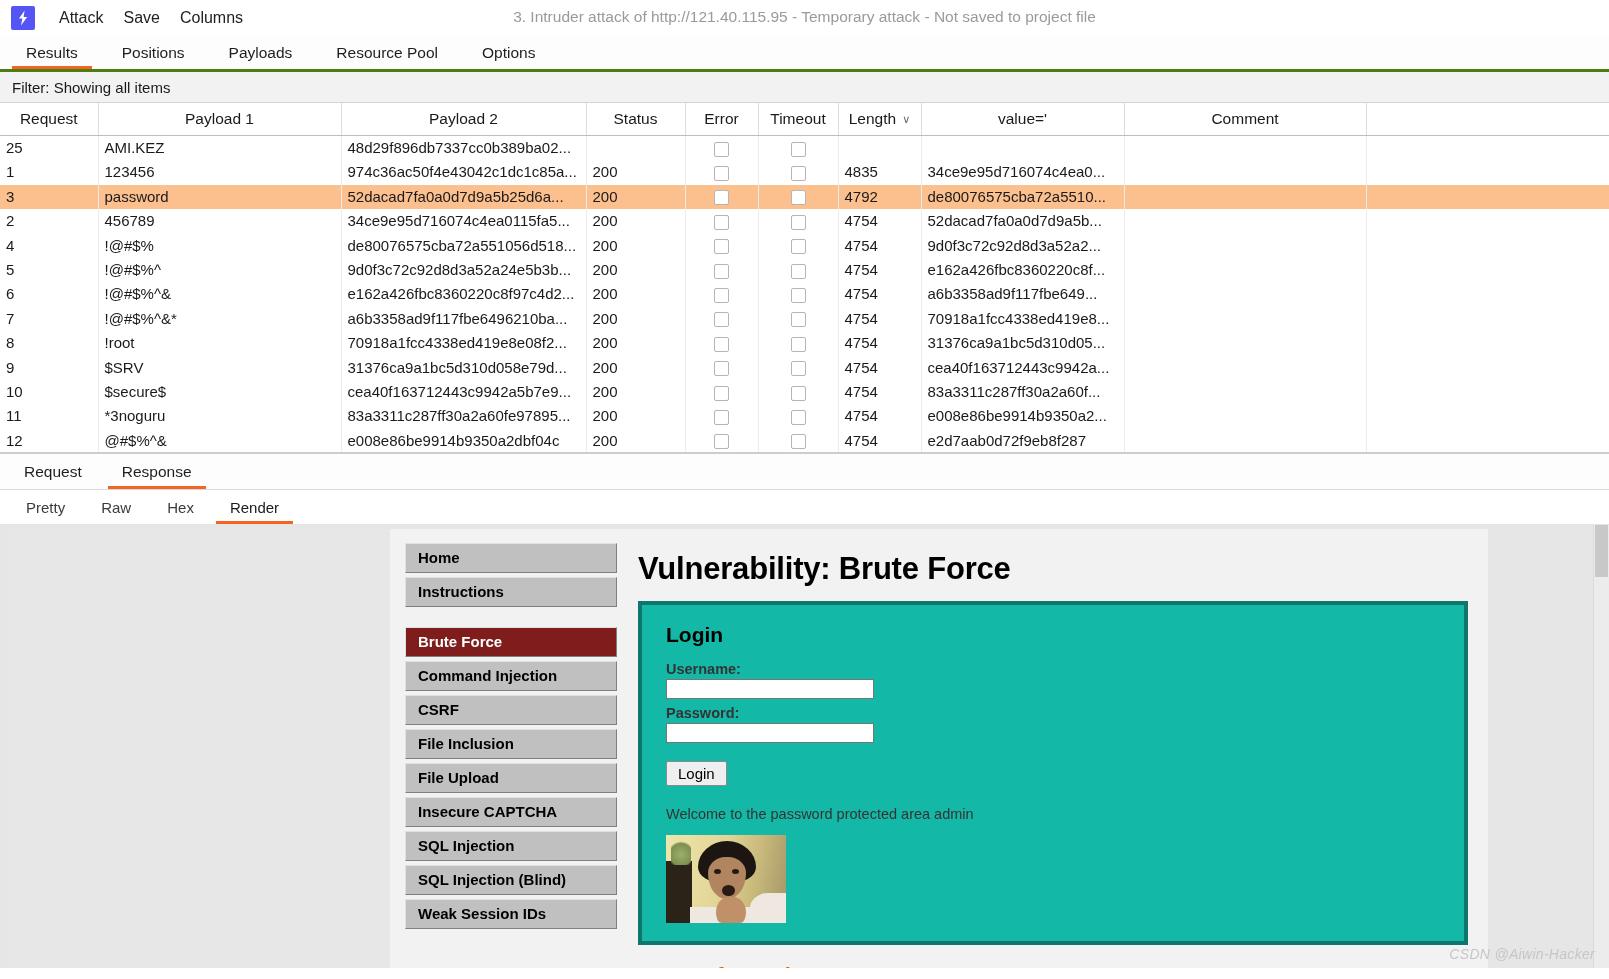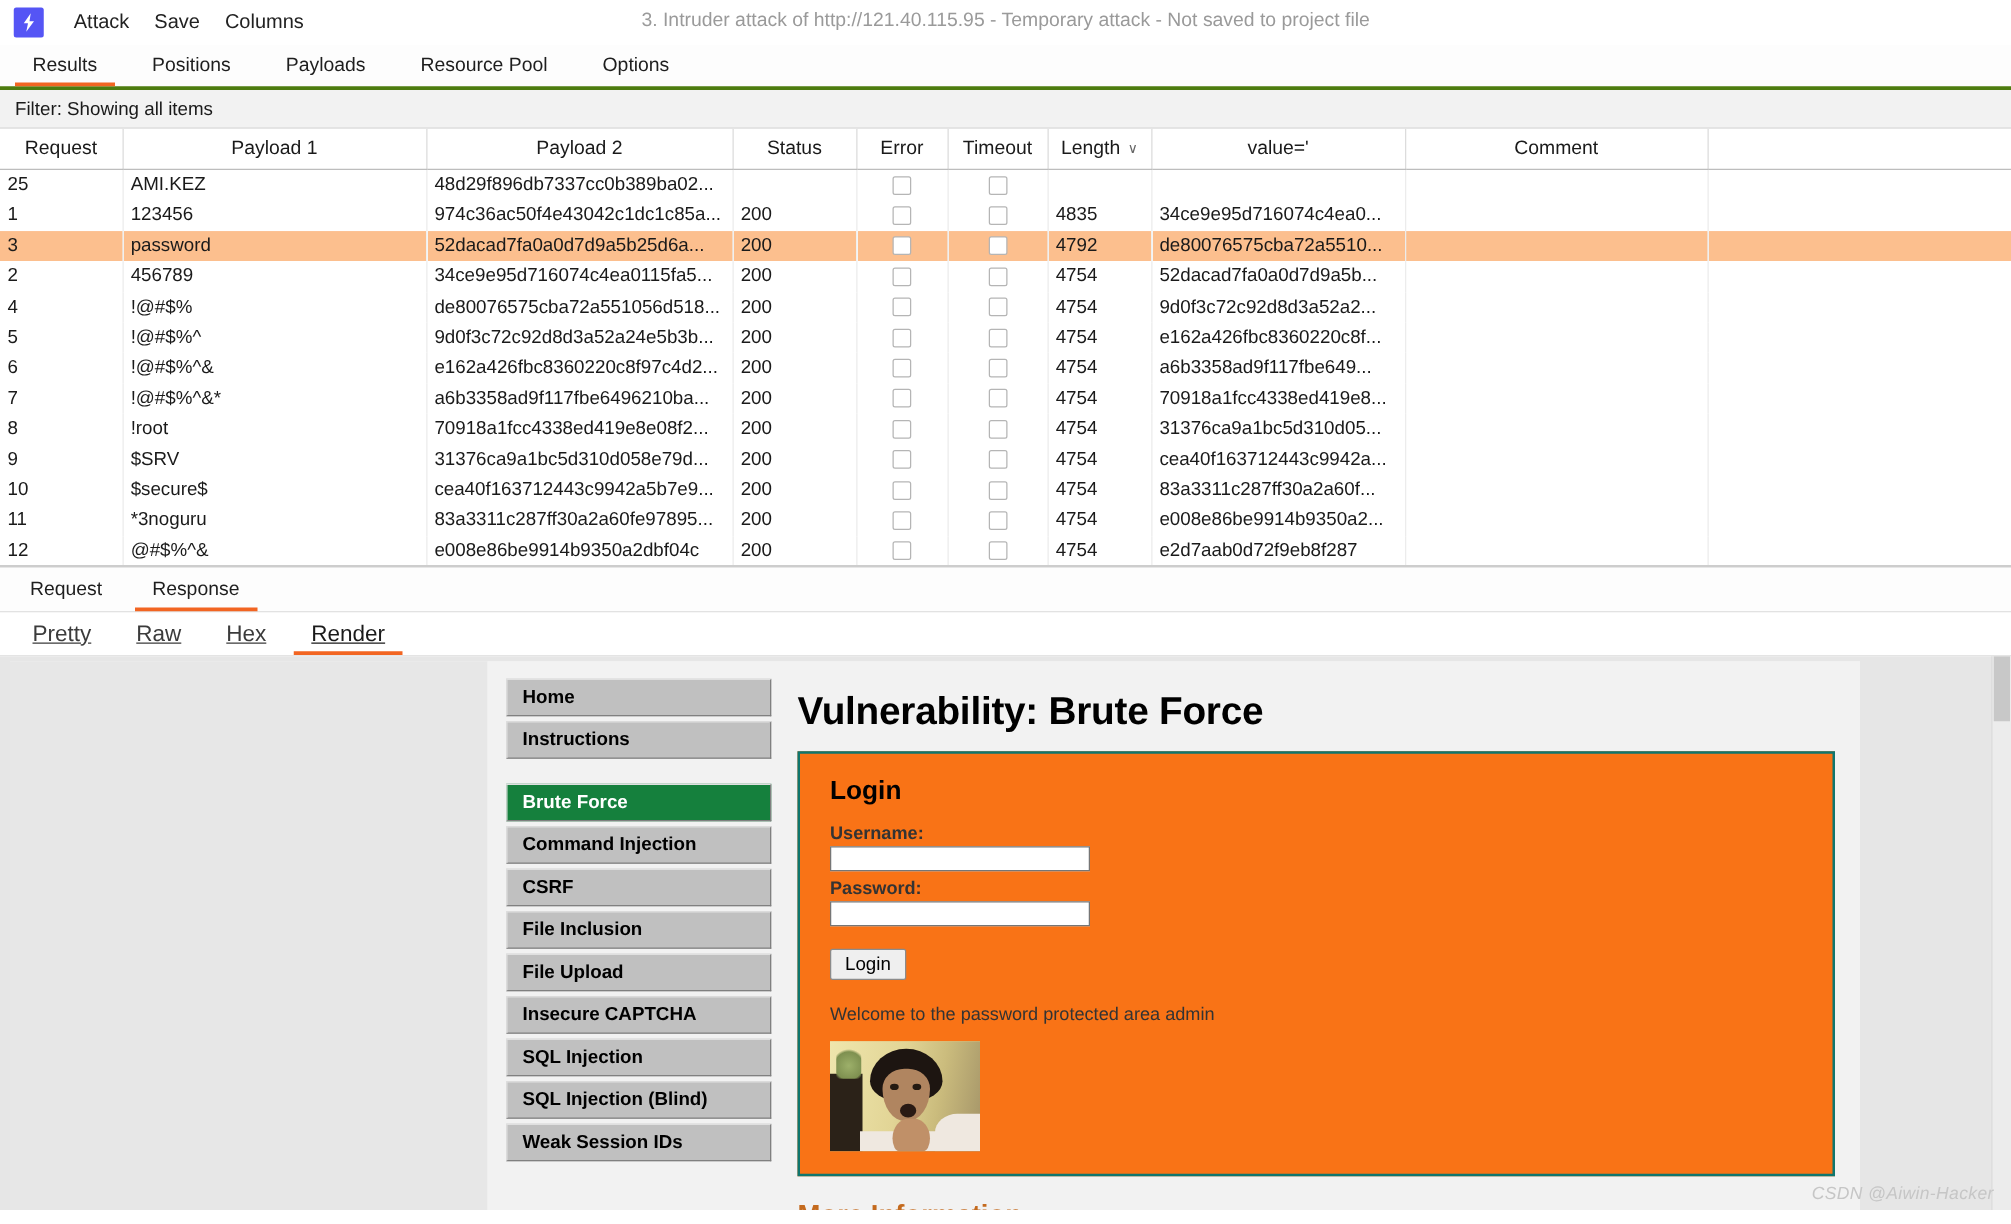--- a/index.html
+++ b/index.html
@@ -187,24 +187,23 @@
     align-items: stretch;
     background: #ffffff;
     padding-left: 8px;
     border-bottom: 1px solid #e4e4e4;
   }
   .subtab {
     position: relative;
     display: flex;
     align-items: center;
     padding: 0 18px;
-    font-size: 18px;
+    font-size: 15px;
     color: #3b3b3b;
     cursor: default;
-    text-decoration: underline;
   }
   .subtab.active { color: #1a1a1a; }
   .subtab.active::after {
     content: "";
     position: absolute;
     left: 4px; right: 4px; bottom: 0;
     height: 3px;
     background: #f26522;
   }
 
@@ -267,40 +266,40 @@
     border-bottom: 1px solid #808080;
     color: #000000;
     font-size: 15px;
     font-weight: bold;
     padding: 5px 0 6px 12px;
     margin-bottom: 4px;
     cursor: default;
     white-space: nowrap;
   }
   .nav-btn.active {
-    background: #15803d;
+    background: #7f1d1d;
     color: #ffffff;
   }
   .nav-gap { height: 16px; }
 
   .dvwa-main {
     flex: 1 1 auto;
     padding-left: 21px;
     padding-right: 20px;
   }
   .vuln-title {
     font-size: 31px;
     font-weight: bold;
     color: #000000;
     margin: 8px 0 14px 0;
     letter-spacing: -0.2px;
   }
   .vuln-box {
-    border: 2px solid #0f766e;
-    background: #f97316;
+    border: 4px solid #0f766e;
+    background: #14b8a6;
     padding: 14px 24px 18px 24px;
     min-height: 300px;
   }
   .vuln-box h3 {
     font-size: 21px;
     font-weight: bold;
     margin: 4px 0 14px 0;
     color: #000;
   }
   .form-label {

